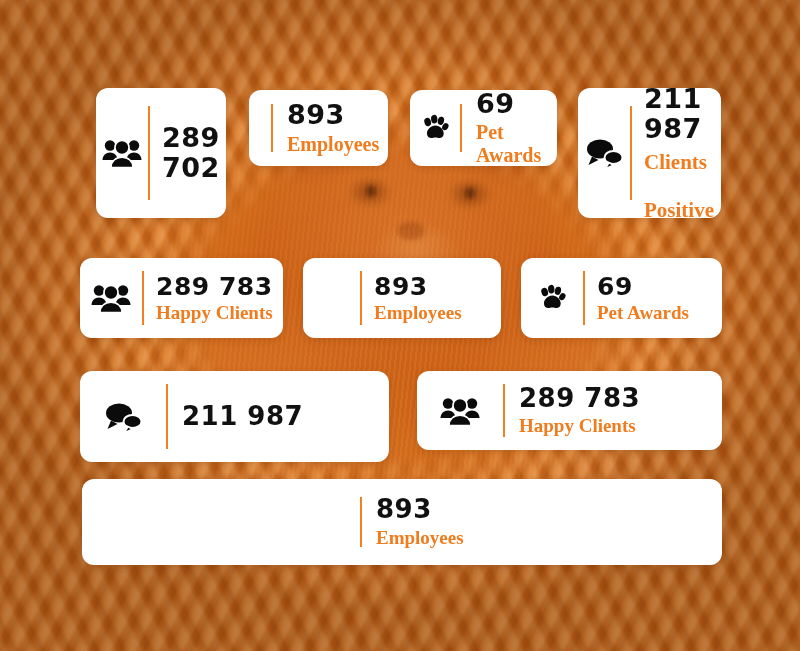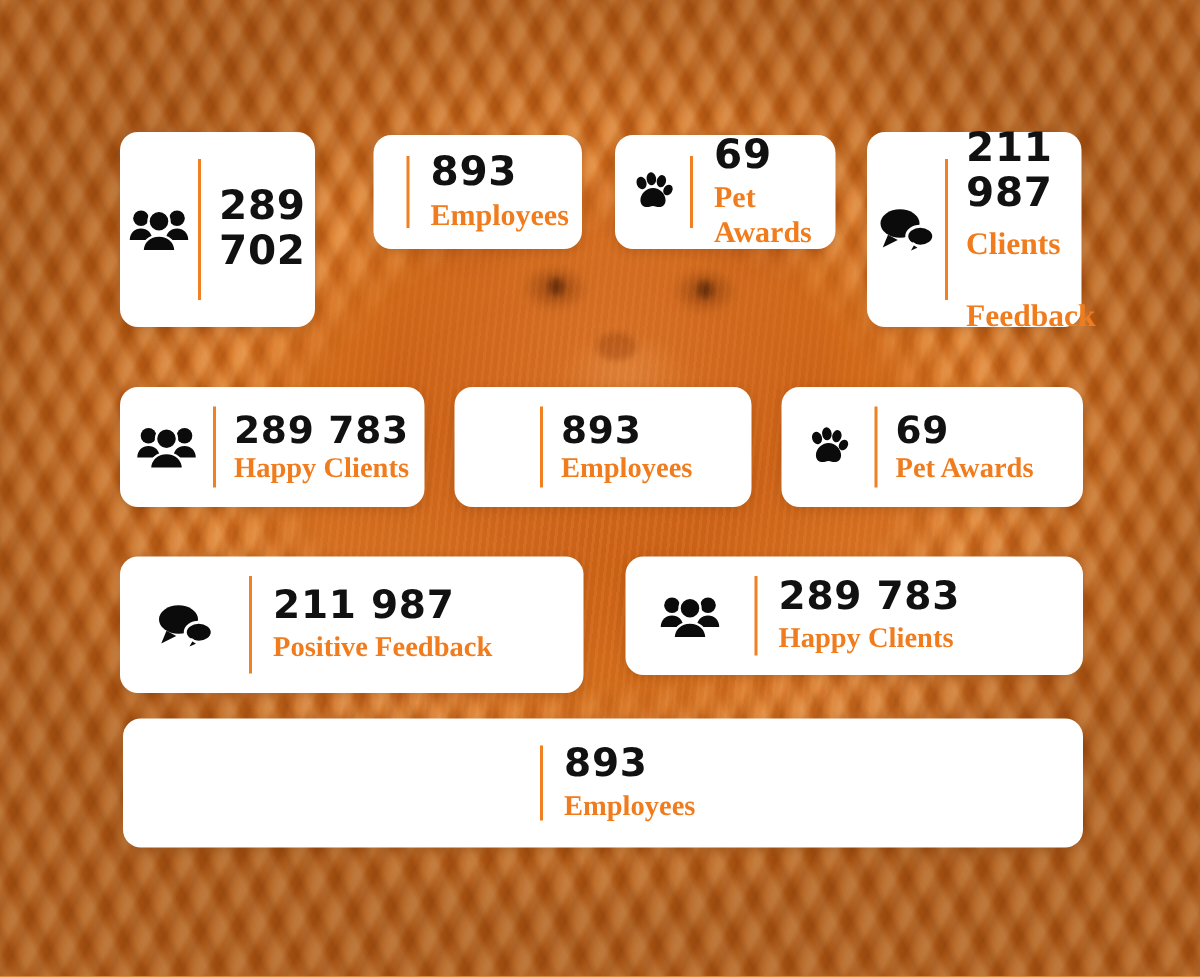--- a/index.html
+++ b/index.html
@@ -117,21 +117,21 @@
   .v-wide .lbl{font-size:19px;margin-top:2px;}
 
   
   .v-banner{align-items:center;}
   .v-banner .divider{margin:18px 0;margin-left:278px;}
   .v-banner .texts{padding-left:14px;}
   .v-banner .num{font-size:26px;}
   .v-banner .lbl{font-size:19px;margin-top:3px;}
 
   
-  #card-1{left:80px; top:88px;  width:130px;height:130px;}
+  #card-1{left:96px; top:88px;  width:130px;height:130px;}
   #card-2{left:249px;top:90px;  width:139px;height:76px;}
   #card-3{left:410px;top:90px;  width:147px;height:76px;}
   #card-4{left:578px;top:88px;  width:143px;height:130px;}
   #card-5{left:80px; top:258px; width:203px;height:80px;}
   #card-6{left:303px;top:258px; width:198px;height:80px;}
   #card-7{left:521px;top:258px; width:201px;height:80px;}
   #card-8{left:80px; top:371px; width:309px;height:91px;}
   #card-9{left:417px;top:371px; width:305px;height:79px;}
   #card-10{left:82px;top:479px; width:640px;height:86px;}
 </style>
@@ -205,21 +205,21 @@
     <svg width="40" height="34" viewBox="0 0 40 34" aria-hidden="true">
       <ellipse cx="16" cy="13" rx="13" ry="9.5" fill="#0b0b0b"></ellipse>
       <path d="M8 20.5l-3.5 8.5 10-5z" fill="#0b0b0b"></path>
       <ellipse cx="29.5" cy="21.5" rx="9" ry="6.6" fill="#0b0b0b" stroke="#fff" stroke-width="2"></ellipse>
       <path d="M25 26.5l-3.6 6.2 8-3.4z" fill="#0b0b0b" stroke="#fff" stroke-width="1.6"></path>
     </svg>
   </div>
   <div class="divider"></div>
   <div class="texts">
     <div class="num"><span>211</span><br><span>987</span></div>
-    <div class="lbl"><span>Clients</span><br><br><span>Feedback</span></div>
+    <div class="lbl"><span>Clients</span><br><br><span>Positive</span></div>
   </div>
 </div>
 
 <div class="card v-row" id="card-5">
   <div class="icon">
     <svg width="40" height="32" viewBox="0 0 40 32" aria-hidden="true">
       <circle cx="8" cy="8.5" r="5.2" fill="#0b0b0b"></circle>
       <path d="M0.5 23c0-4.6 3.4-7.6 7.5-7.6s7.5 3 7.5 7.6z" fill="#0b0b0b"></path>
       <circle cx="32" cy="8.5" r="5.2" fill="#0b0b0b"></circle>
       <path d="M24.5 23c0-4.6 3.4-7.6 7.5-7.6s7.5 3 7.5 7.6z" fill="#0b0b0b"></path>
@@ -264,21 +264,20 @@
     <svg width="40" height="34" viewBox="0 0 40 34" aria-hidden="true">
       <ellipse cx="16" cy="13" rx="13" ry="9.5" fill="#0b0b0b"></ellipse>
       <path d="M8 20.5l-3.5 8.5 10-5z" fill="#0b0b0b"></path>
       <ellipse cx="29.5" cy="21.5" rx="9" ry="6.6" fill="#0b0b0b" stroke="#fff" stroke-width="2"></ellipse>
       <path d="M25 26.5l-3.6 6.2 8-3.4z" fill="#0b0b0b" stroke="#fff" stroke-width="1.6"></path>
     </svg>
   </div>
   <div class="divider"></div>
   <div class="texts">
     <div class="num">211 987</div>
-    <div class="lbl">Positive Feedback</div>
   </div>
 </div>
 
 <div class="card v-wide" id="card-9">
   <div class="icon">
     <svg width="40" height="32" viewBox="0 0 40 32" aria-hidden="true">
       <circle cx="8" cy="8.5" r="5.2" fill="#0b0b0b"></circle>
       <path d="M0.5 23c0-4.6 3.4-7.6 7.5-7.6s7.5 3 7.5 7.6z" fill="#0b0b0b"></path>
       <circle cx="32" cy="8.5" r="5.2" fill="#0b0b0b"></circle>
       <path d="M24.5 23c0-4.6 3.4-7.6 7.5-7.6s7.5 3 7.5 7.6z" fill="#0b0b0b"></path>

